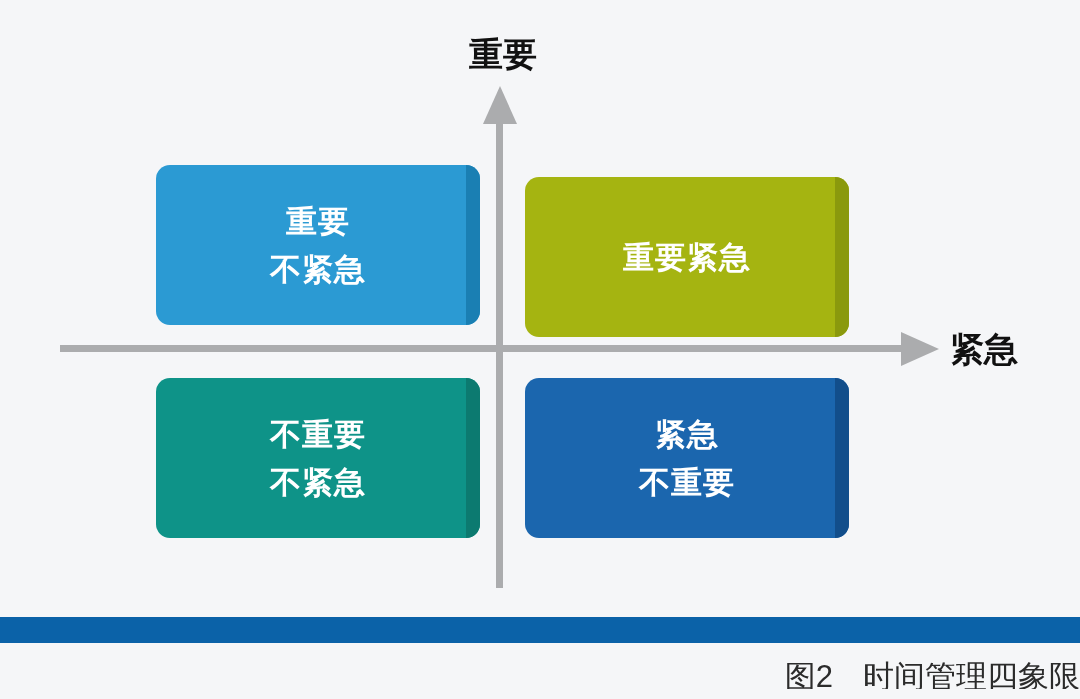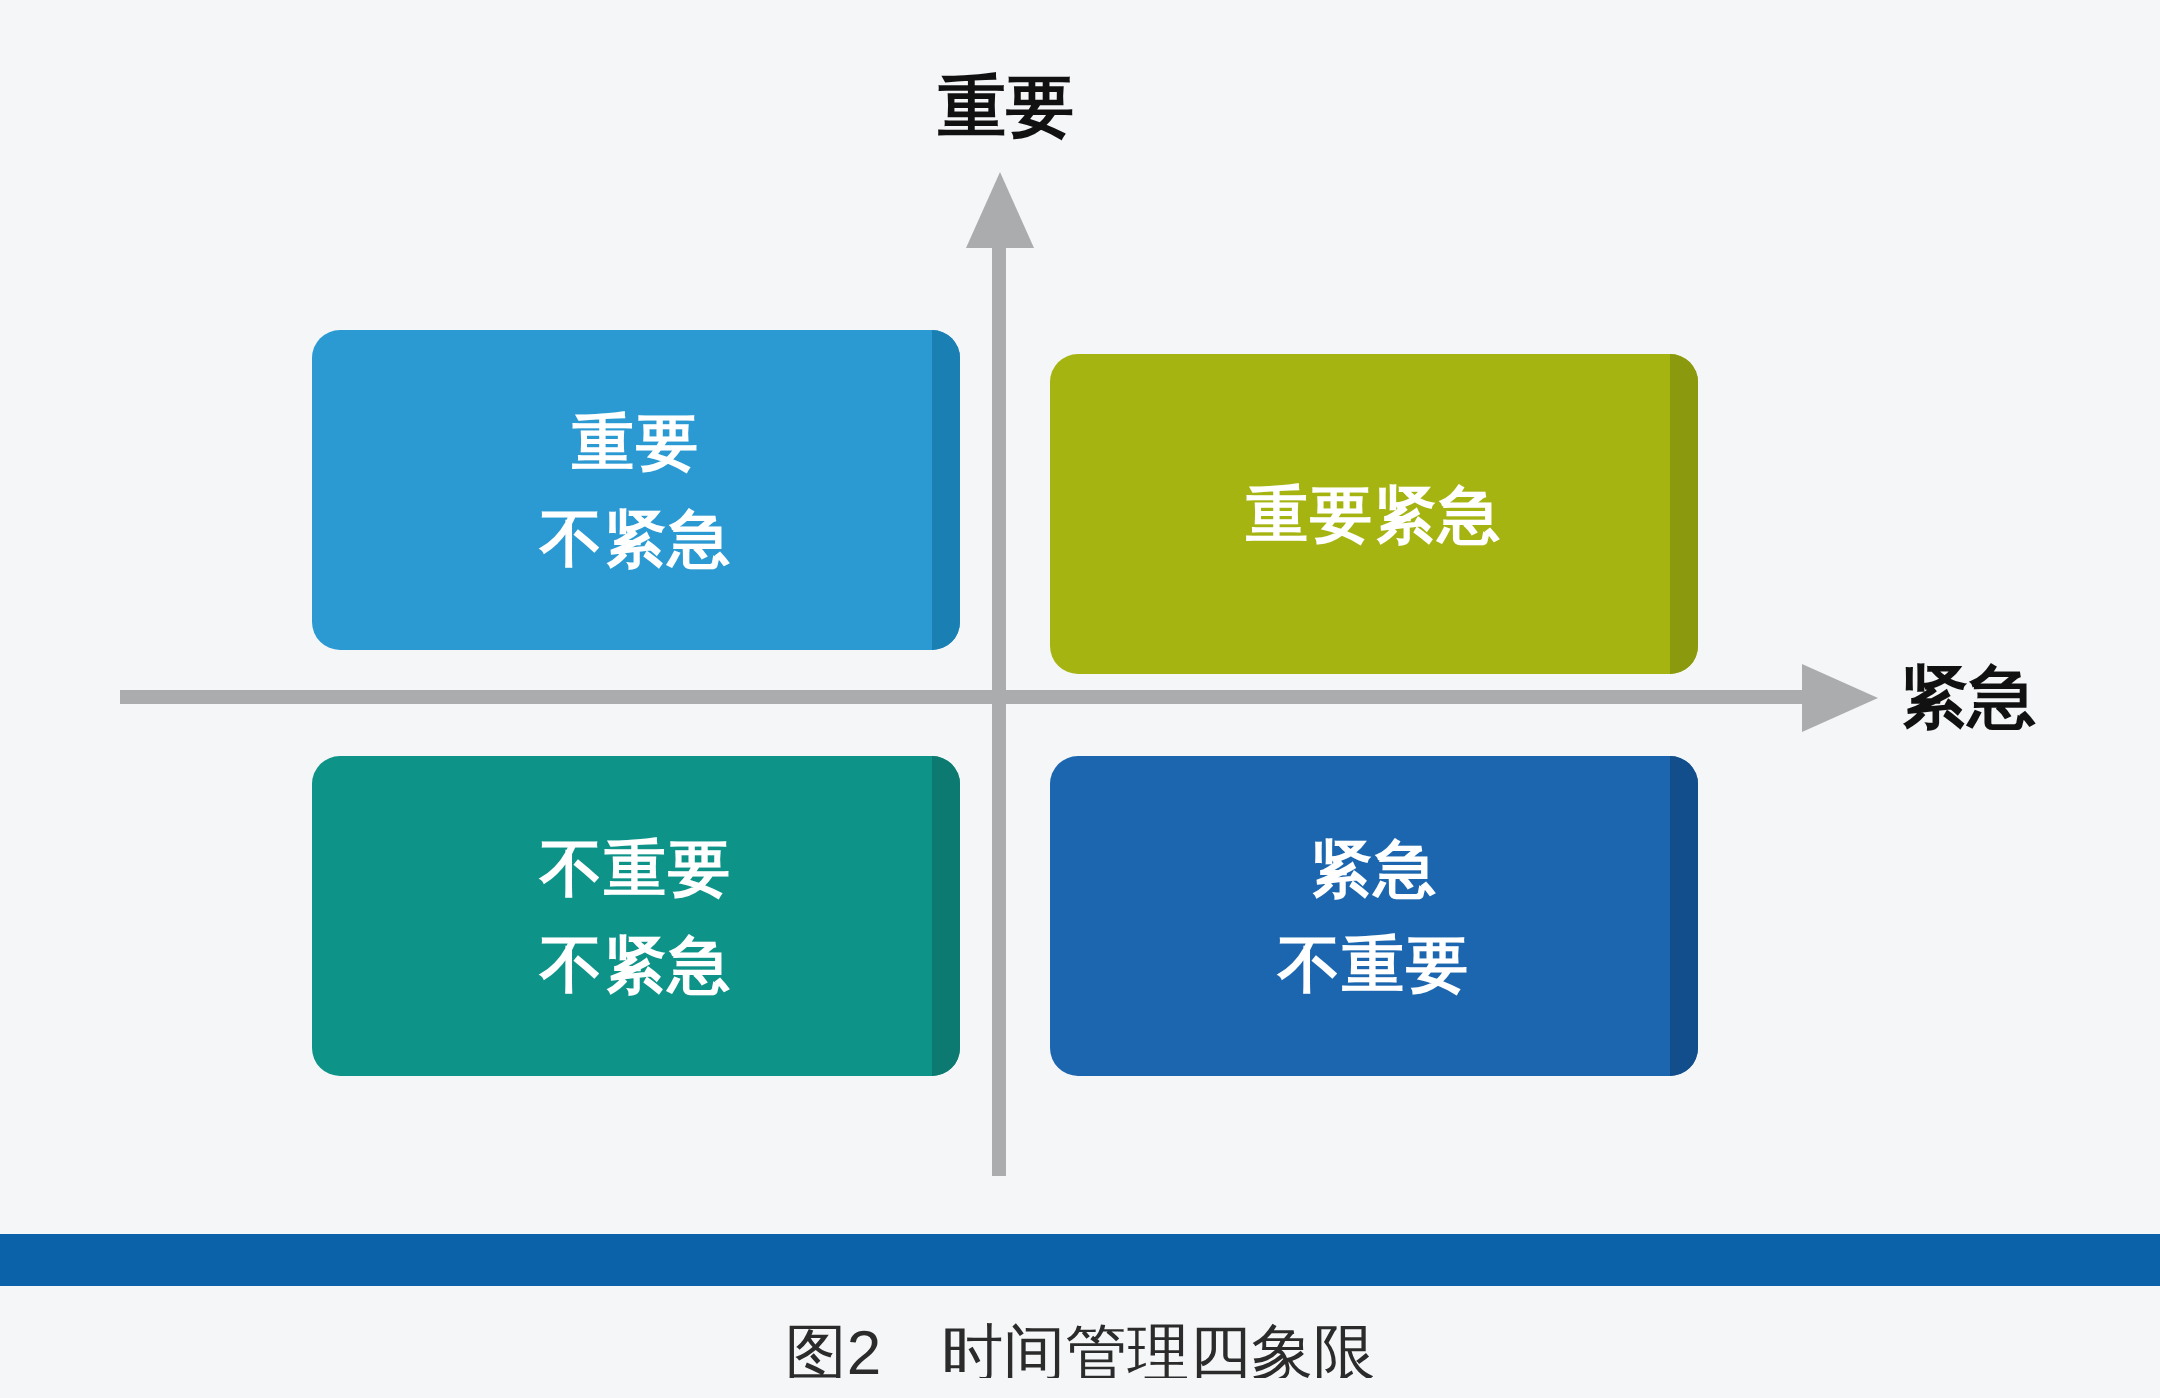--- a/index.html
+++ b/index.html
@@ -95,21 +95,21 @@
     position: absolute;
     left: 0; top: 617px;
     width: 1080px; height: 26px;
     background: var(--divider, #0b62a8);
   }
 
   
   .caption {
     position: absolute;
     left: 0; right: 0; top: 660px;
-    text-align: center;
+    text-align: right;
     font-size: 31px;
     color: var(--caption, #2b2b2b);
     line-height: 1.1;
     white-space: nowrap;
   }
   .caption .fig-num { margin-right: 30px; }
 </style>
 </head>
 <body>
 

